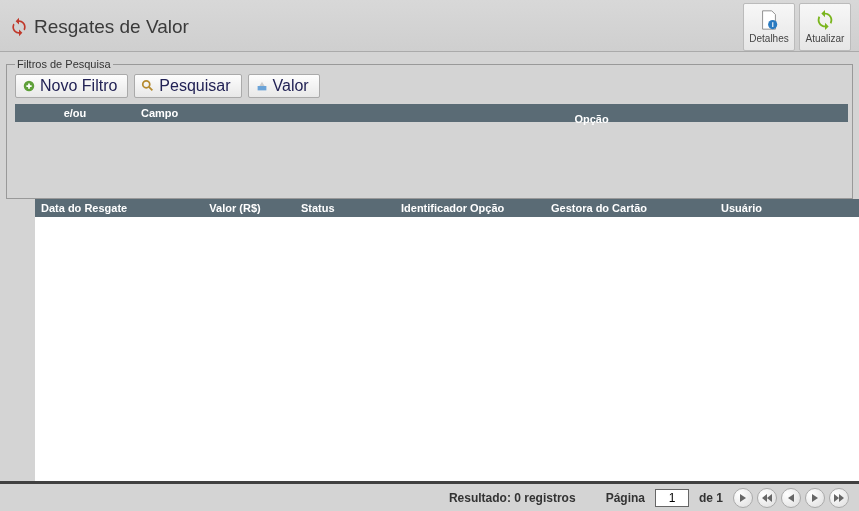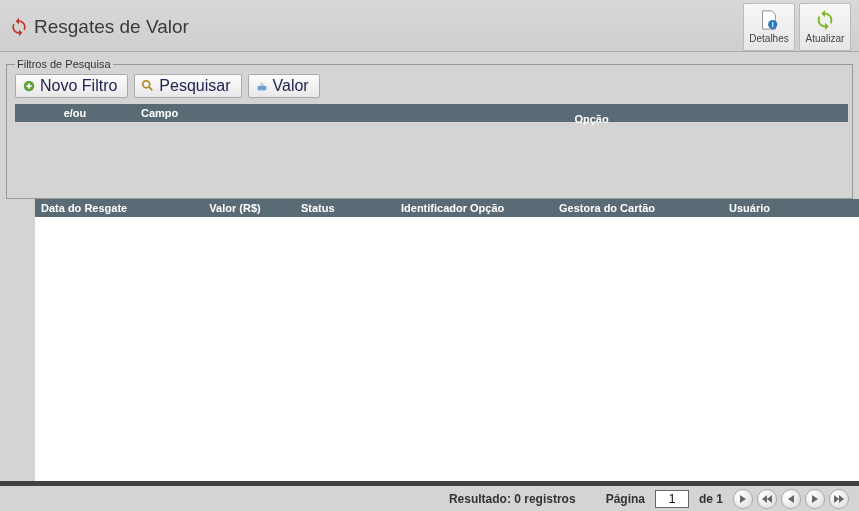--- a/index.html
+++ b/index.html
@@ -79,21 +79,21 @@
     padding:2px 6px;
   }
   .filter-body { height:70px; background:#d4d4d4;}
   .data-area {
     margin: 0 0 0 0;
     padding-left: 35px;
   }
   .data-body { background:#fff; height:268px;}
   .footer {
     background:#d4d4d4;
-    border-top:5px solid #404040;
+    border-top:3px solid #404040;
     height:30px;
     display:flex;
     align-items:center;
     justify-content:flex-end;
     padding:0 10px;
     font-size:12px;
     gap:10px;
     position: absolute;
     bottom: 0; left:0; right:0;
   }
@@ -114,21 +114,21 @@
   
   .fc-eou{width:120px;text-align:center;}
   .fc-campo{flex:0 0 200px;}
   .fc-opcao{flex:1;text-align:center;margin-top:12px;}
   .fc-valor{flex:0 0 260px;text-align:center;}
   
   .dc-1{flex:0 0 140px;}
   .dc-2{flex:0 0 120px;text-align:center;}
   .dc-3{flex:0 0 100px;}
   .dc-4{flex:0 0 150px;}
-  .dc-5{flex:0 0 170px;margin-left:8px;}
+  .dc-5{flex:0 0 170px;}
   .dc-6{flex:1;}
 </style>
 </head>
 <body>
 
 <div class="header">
   <span class="refresh-ico">
     <svg width="20" height="20" viewBox="0 0 24 24">
         <path fill="#c0392b" d="M12 4V1L8 5l4 4V6c3.3 0 6 2.7 6 6 0 1-.3 2-.7 2.8l1.5 1.5C19.5 15 20 13.6 20 12c0-4.4-3.6-8-8-8zm0 14c-3.3 0-6-2.7-6-6 0-1 .3-2 .7-2.8L5.2 7.7C4.5 9 4 10.4 4 12c0 4.4 3.6 8 8 8v3l4-4-4-4v3z"></path>
       </svg>

